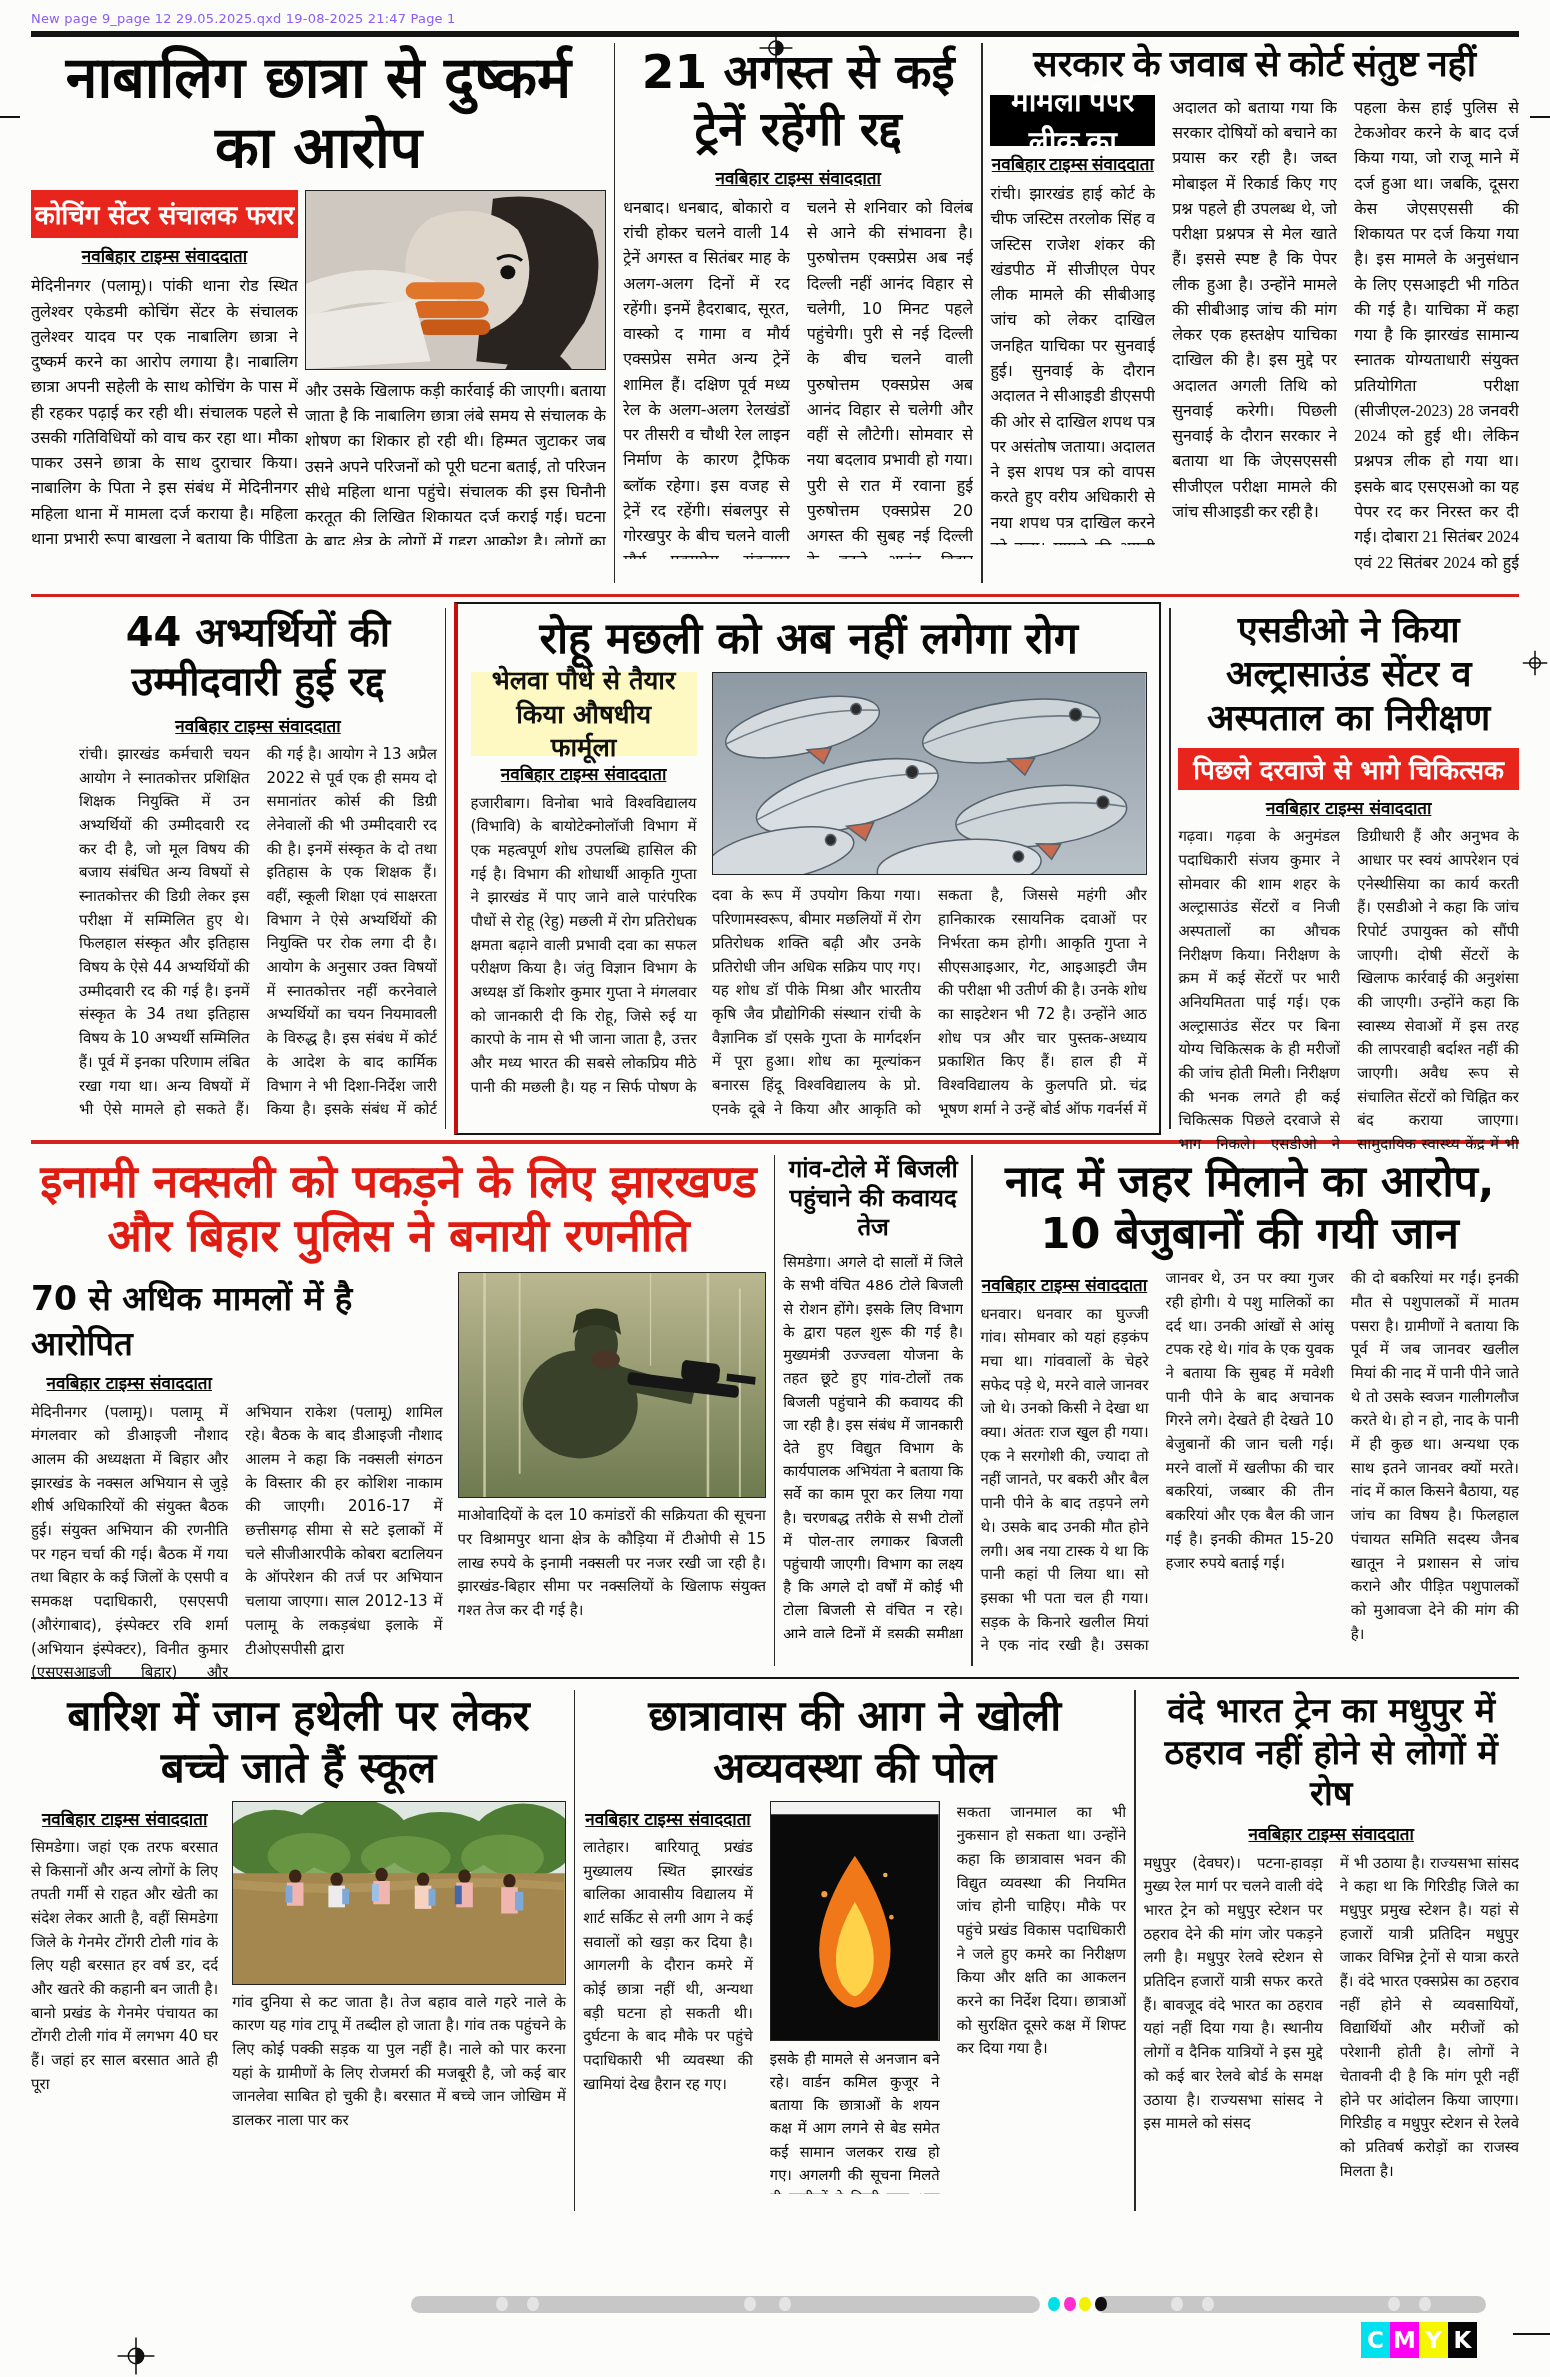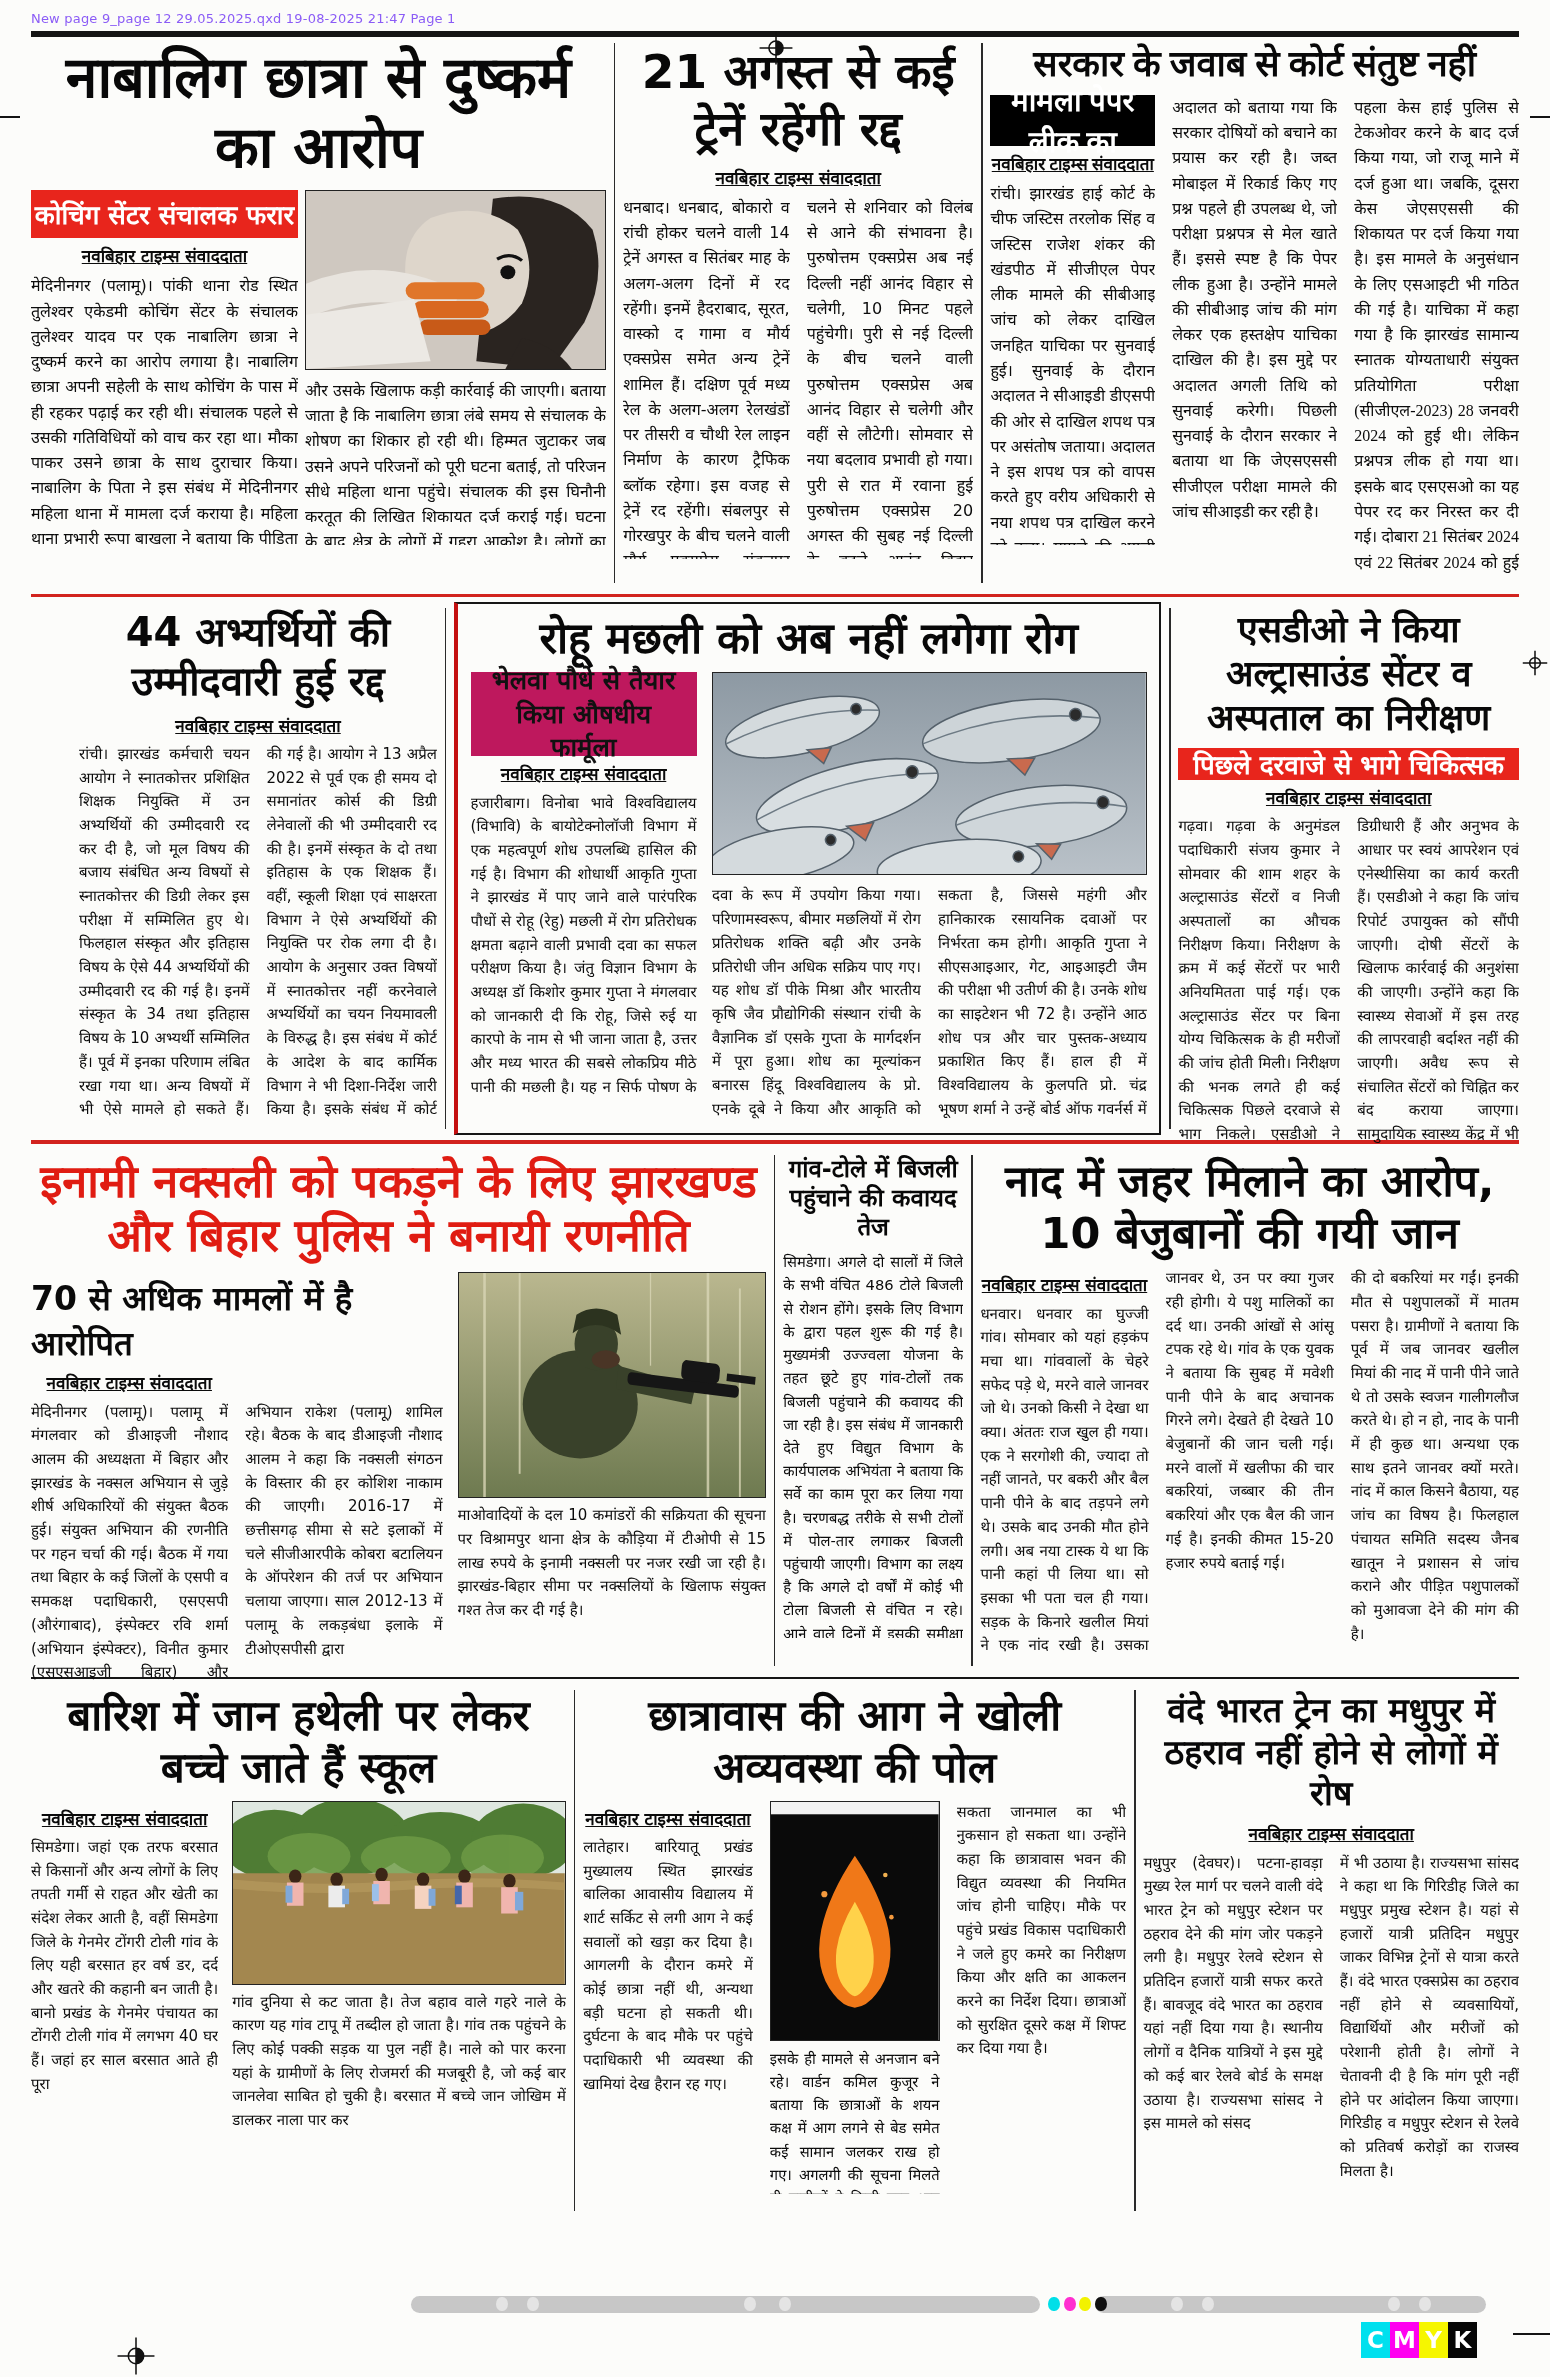--- a/index.html
+++ b/index.html
@@ -21,21 +21,21 @@
   .hrule-red{height:3.9px;background:#d2231e;margin:4.7px 0;}
   .hrule-blk{height:2.3px;background:#161616;margin:4.7px 0;}
   .hl{font-weight:bold;text-align:center;line-height:1.22;margin:6.2px 0 7.8px;color:#080808;}
   .hl-red{color:#e01c12;}
   .byline{display:block;text-align:center;font-weight:bold;font-size:17px;text-decoration:underline;margin:6.2px 0;}
   .bt{font-size:16px;line-height:1.58;text-align:justify;overflow:hidden;}
   .cols{display:flex;gap:17px;min-width:0;}
   .col{flex:1;min-width:0;}
   .kicker-red{background:#e8251c;color:#fff;font-weight:bold;text-align:center;display:flex;align-items:center;justify-content:center;}
   .kicker-black{background:#000;color:#fff;font-weight:bold;text-align:center;display:flex;align-items:center;justify-content:center;}
-  .kicker-peach{background:#be185d;color:#111;font-weight:bold;text-align:center;display:flex;align-items:center;justify-content:center;line-height:1.3;}
+  .kicker-peach{background:#fef9c3;color:#111;font-weight:bold;text-align:center;display:flex;align-items:center;justify-content:center;line-height:1.3;}
   .kicker-plain{font-weight:bold;color:#0a0a0a;}
   .photo{display:block;width:100%;}
   .photo-frame{border:1.6px solid #222;}
   
   .rohu-box{border:2.3px solid #161616;border-left:4.7px solid #c41010;padding:7.8px 12.4px;box-sizing:border-box;}
   
   .footer{position:absolute;left:0;top:2288px;width:1550px;height:89px;}
   .cbar{position:absolute;height:17px;background:#c7c7c7;border-radius:8.5px;top:7.8px;}
   .cdot{position:absolute;width:11.6px;height:14.7px;border-radius:50%;top:8.5px;}
   .cmyk-row{position:absolute;top:34px;left:1361px;display:flex;}
@@ -182,21 +182,21 @@
               <div class="col bt" style="font-size:15px;">सकता है, जिससे महंगी और हानिकारक रसायनिक दवाओं पर निर्भरता कम होगी। आकृति गुप्ता ने सीएसआइआर, गेट, आइआइटी जैम की परीक्षा भी उतीर्ण की है। उनके शोध का साइटेशन भी 72 है। उन्होंने आठ शोध पत्र और चार पुस्तक-अध्याय प्रकाशित किए हैं। हाल ही में विश्वविद्यालय के कुलपति प्रो. चंद्र भूषण शर्मा ने उन्हें बोर्ड ऑफ गवर्नर्स में सदस्य के रूप में नामित किया है। आकृति डीएवी पब्लिक स्कूल हजारीबाग, अन्नदा महाविद्यालय और वनस्थली विद्यापीठ की छात्रा रही हैं। उनके इस शोध से न सिर्फ विश्वविद्यालय का मान बढ़ा है, बल्कि झारखंड के स्थानीय संसाधनों पर आधारित विज्ञान की संभावनाओं को भी नई दिशा मिली है।</div>
             </div>
           </div>
         </div>
       </div>
 
       <div class="vr"></div>
 
       <div style="flex:1;min-width:0;">
         <div class="hl" style="font-size:36px;">एसडीओ ने किया अल्ट्रासाउंड सेंटर व अस्पताल का निरीक्षण</div>
-        <div class="kicker-red" style="height:32px;font-size:26px;text-align:right;">पिछले दरवाजे से भागे चिकित्सक</div>
+        <div class="kicker-red" style="height:42px;font-size:26px;text-align:right;">पिछले दरवाजे से भागे चिकित्सक</div>
         <span class="byline">नवबिहार टाइम्स संवाददाता</span>
         <div class="cols" style="height:333px;">
           <div class="col bt" style="font-size:15px;">गढ़वा। गढ़वा के अनुमंडल पदाधिकारी संजय कुमार ने सोमवार की शाम शहर के अल्ट्रासाउंड सेंटरों व निजी अस्पतालों का औचक निरीक्षण किया। निरीक्षण के क्रम में कई सेंटरों पर भारी अनियमितता पाई गई। एक अल्ट्रासाउंड सेंटर पर बिना योग्य चिकित्सक के ही मरीजों की जांच होती मिली। निरीक्षण की भनक लगते ही कई चिकित्सक पिछले दरवाजे से भाग निकले। एसडीओ ने संचालकों से वैध कागजात की मांग की, लेकिन मौके पर कागजात उपलब्ध नहीं कराए जा सके। मरीजों ने बताया कि जांच के नाम पर मनमानी राशि वसूली जाती है।</div>
           <div class="col bt" style="font-size:15px;">डिग्रीधारी हैं और अनुभव के आधार पर स्वयं आपरेशन एवं एनेस्थीसिया का कार्य करती हैं। एसडीओ ने कहा कि जांच रिपोर्ट उपायुक्त को सौंपी जाएगी। दोषी सेंटरों के खिलाफ कार्रवाई की अनुशंसा की जाएगी। उन्होंने कहा कि स्वास्थ्य सेवाओं में इस तरह की लापरवाही बर्दाश्त नहीं की जाएगी। अवैध रूप से संचालित सेंटरों को चिह्नित कर बंद कराया जाएगा। सामुदायिक स्वास्थ्य केंद्र में भी चिकित्सा पदाधिकारियों की उपस्थिति पंजी की जांच की गई। लेकिन उनकी मूल त्रुटियां कई हैं, इस बारे में भी जांच की जाएगी।</div>
         </div>
       </div>
     </div>
 
     <div class="hrule-red"></div>
 

